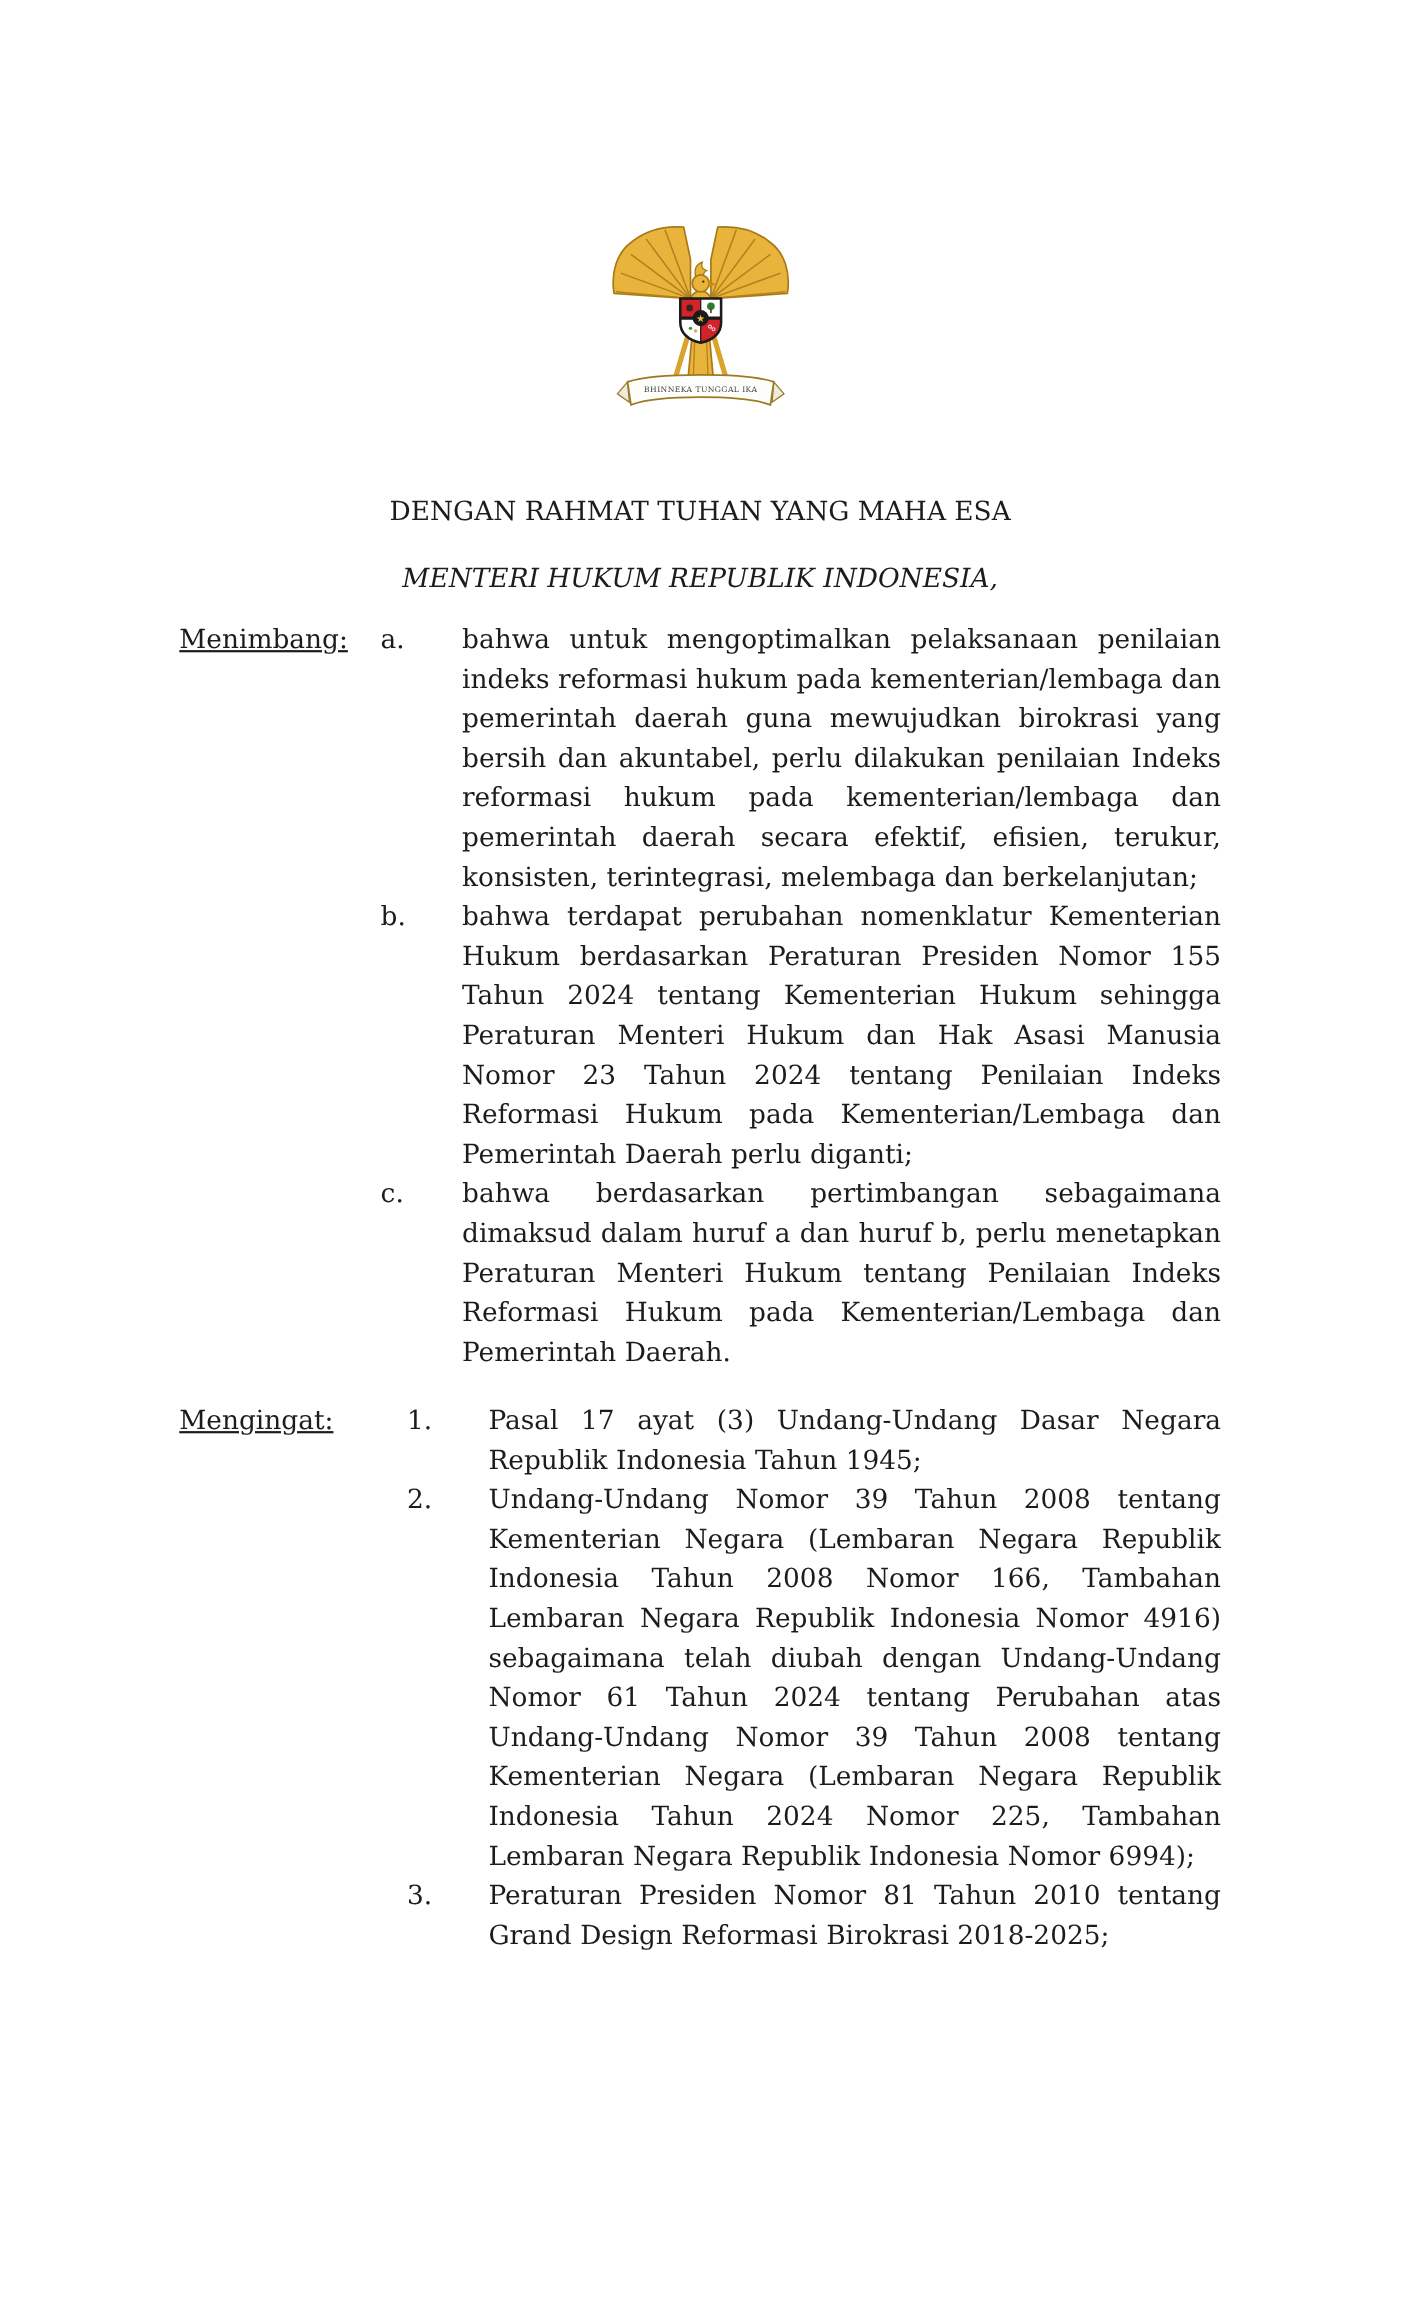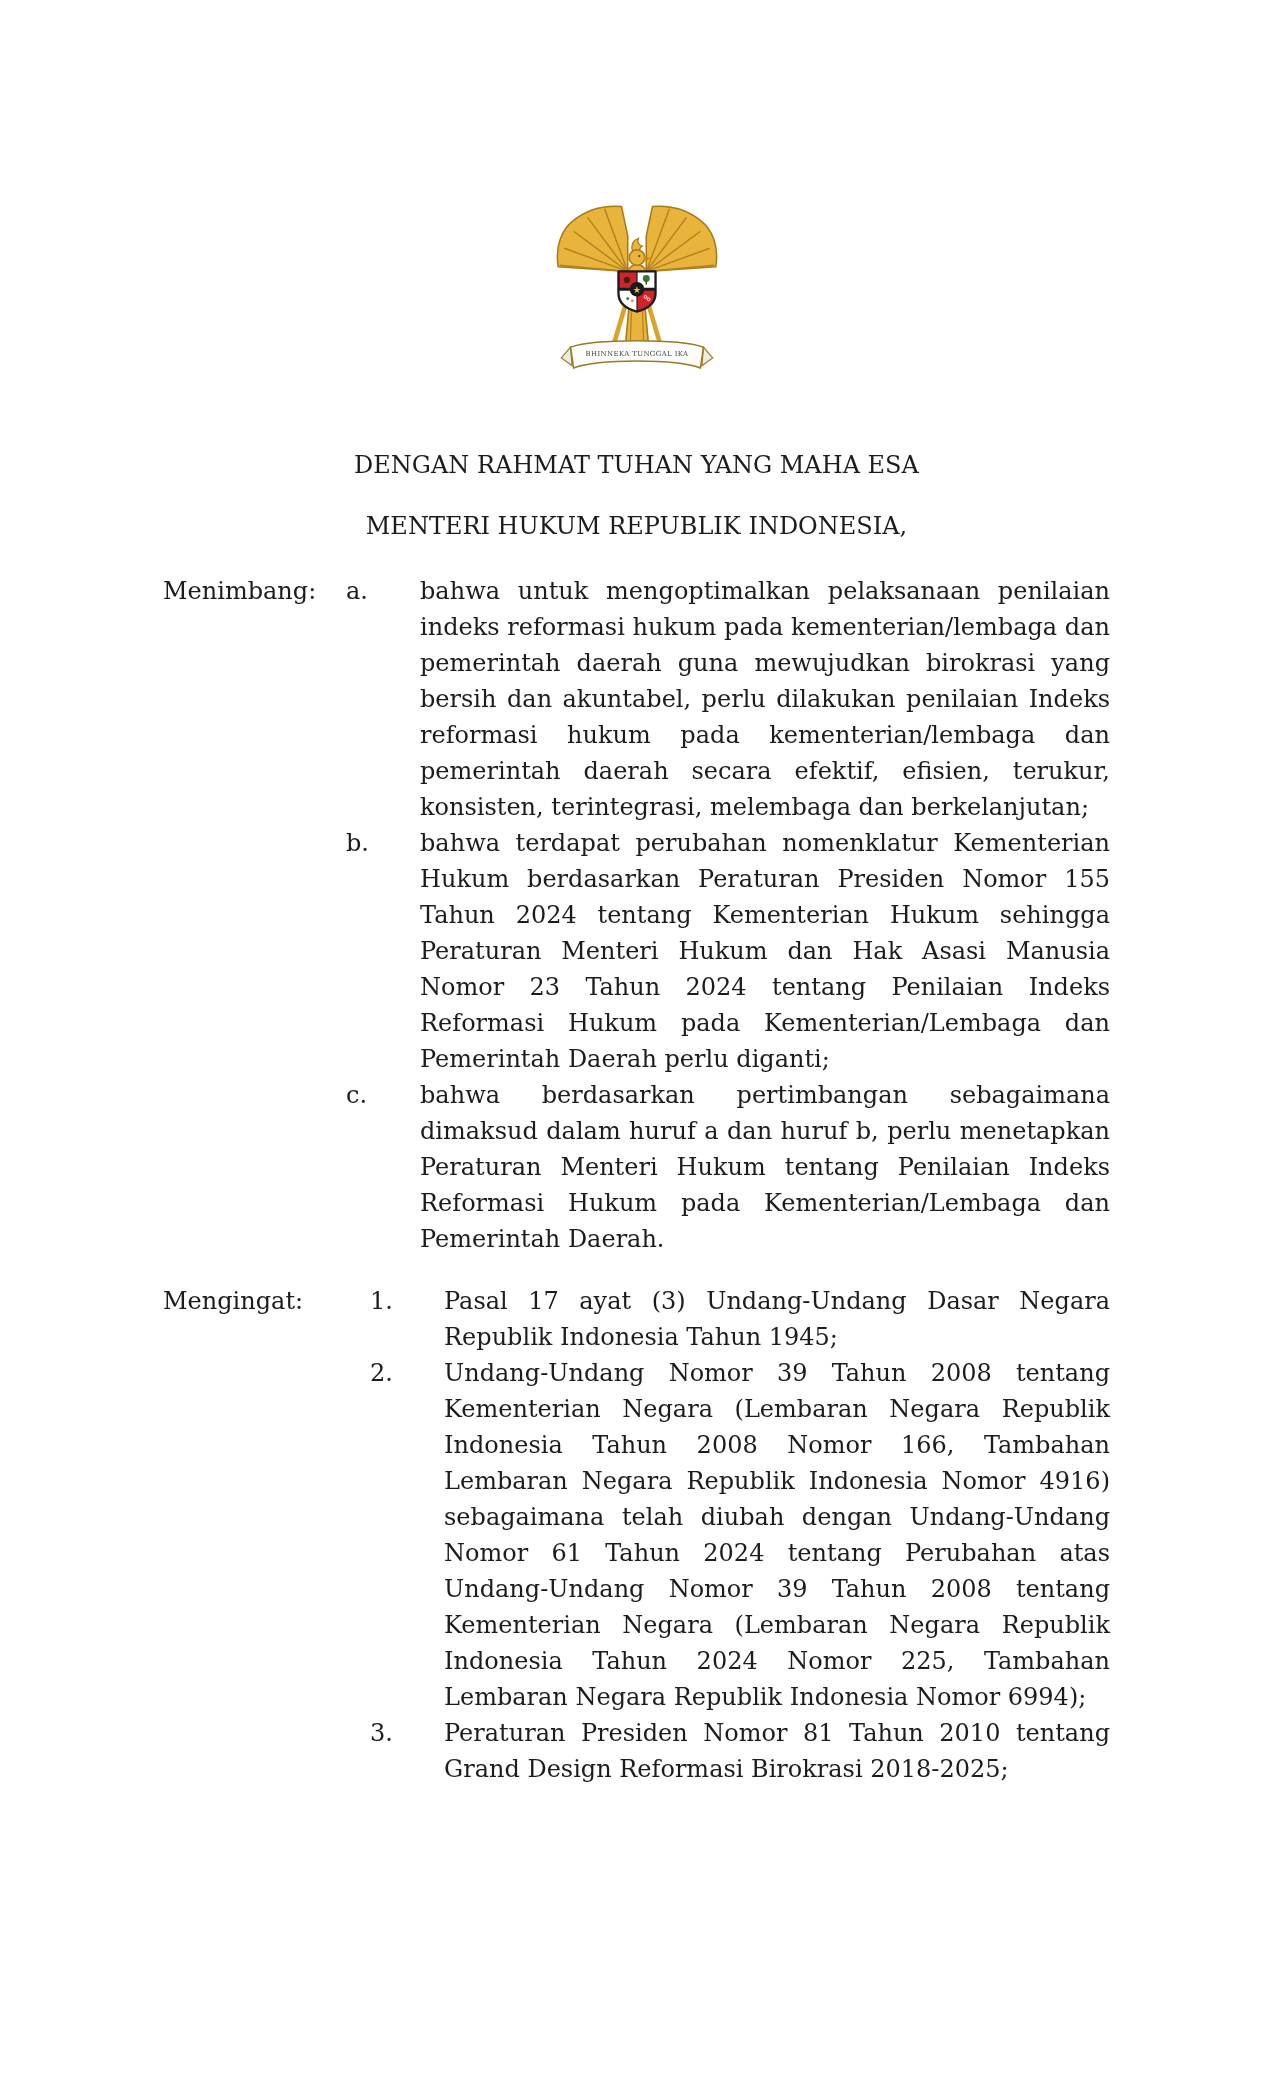--- a/index.html
+++ b/index.html
@@ -35,25 +35,25 @@
   }
   .title-line { white-space: nowrap; }
 
   .center-line {
     text-align: center;
     white-space: nowrap;
     display: flex;
     justify-content: center;
   }
   .invocation { margin-bottom: 25px; }
-  .authority  { margin-bottom: 29px; }
+  .authority  { margin-bottom: 19px; font-style: italic; }
 
   .clause { display: flex; align-items: flex-start; }
   .clause + .clause { margin-top: 26px; gap: 24px; }
-  .clause-label { width: 183px; flex: 0 0 183px; }
+  .clause-label { width: 183px; flex: 0 0 183px; text-decoration: underline; }
   .clause-items { flex: 1 1 auto; min-width: 0; }
 
   .item { display: flex; align-items: flex-start; }
   .item-marker { width: 35px; flex: 0 0 35px; }
   .item-text {
     flex: 1 1 auto;
     min-width: 0;
     text-align: justify;
     text-justify: inter-word;
     hyphens: none;

